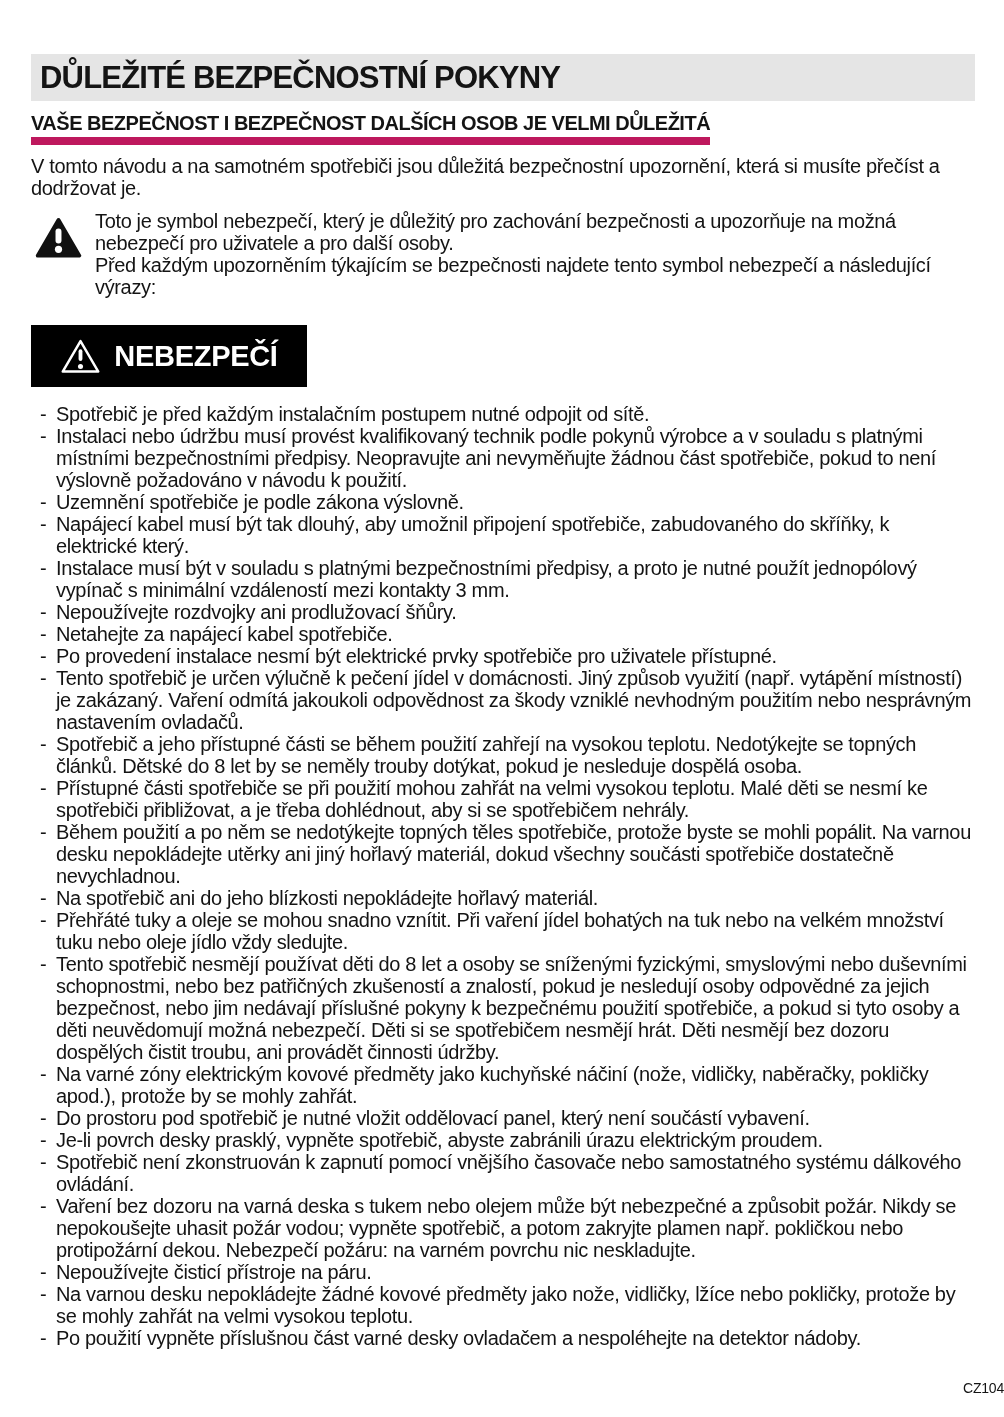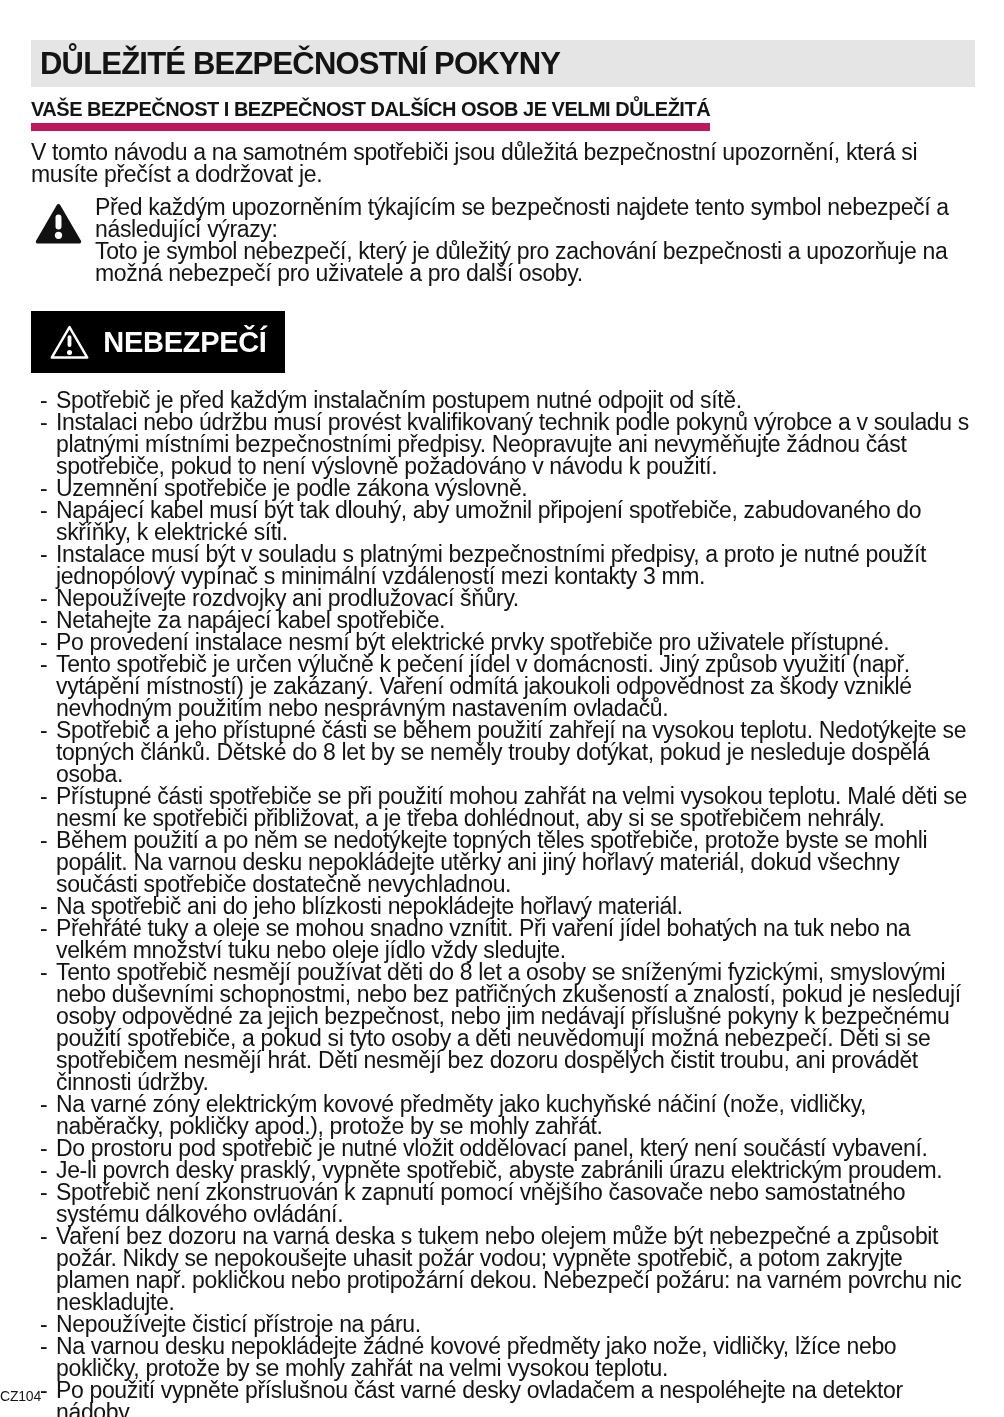--- a/index.html
+++ b/index.html
@@ -21,20 +21,21 @@
   }
 
   
   .title-bar {
     background: #e5e5e5;
     height: 47px;
     display: flex;
     align-items: center;
     padding-left: 9px;
     margin-bottom: 11px;
+    margin-top: 14px;
   }
   .title-bar .title-text {
     font-size: 31px;
     font-weight: bold;
     letter-spacing: -0.8px;
     white-space: nowrap;
   }
 
   
   .section-heading {
@@ -45,21 +46,21 @@
     font-size: 20px;
     font-weight: bold;
     letter-spacing: -0.5px;
     border-bottom: 8px solid #be185d;
     padding-bottom: 2px;
     white-space: nowrap;
   }
 
   
   .body-text {
-    font-size: 23px;
+    font-size: 20px;
     line-height: 22px;
     letter-spacing: -0.35px;
   }
   p { margin: 0; }
 
   .lead { margin-bottom: 11px; }
 
   
   .symbol-row {
     display: flex;
@@ -78,21 +79,21 @@
   }
 
   
   .signal-words { margin-top: 27px; }
   .signal-row {
     display: flex;
     align-items: flex-start;
     margin-bottom: 16px;
   }
   .signal-box {
-    width: 254px;
+    width: 276px;
     height: 62px;
     background: #000000;
     color: #ffffff;
     display: flex;
     align-items: center;
     justify-content: center;
     gap: 13px;
     flex: none;
   }
   .signal-box svg {
@@ -129,24 +130,24 @@
     width: 25px;
     flex: none;
     padding-left: 9px;
     box-sizing: border-box;
   }
   .inst-item .inst-text { flex: 1; }
 
   
   .page-footer {
     position: absolute;
-    bottom: 13px;
+    bottom: 21px;
     left: 0;
     right: 0;
-    text-align: left;
+    text-align: right;
     font-size: 14px;
     letter-spacing: -0.2px;
   }
 </style>
 </head>
 <body>
 
 <div class="content">
 
   <div class="title-bar">
@@ -159,22 +160,22 @@
 
   <p class="body-text lead">V tomto návodu a na samotném spotřebiči jsou důležitá bezpečnostní upozornění, která si musíte přečíst a dodržovat je.</p>
 
   <div class="symbol-row">
     <svg class="hazard-icon" viewBox="0 0 60 54" aria-hidden="true">
       <path d="M30 4 L56.5 49.5 L3.5 49.5 Z" fill="#111111" stroke="#111111" stroke-width="5" stroke-linejoin="round"></path>
       <rect x="26.2" y="15" width="7.6" height="19" rx="3.8" fill="#ffffff"></rect>
       <circle cx="30" cy="41.5" r="4.6" fill="#ffffff"></circle>
     </svg>
     <div class="symbol-texts">
+      <p class="body-text">Toto je symbol nebezpečí, který je důležitý pro zachování bezpečnosti a upozorňuje na možná nebezpečí pro uživatele a pro další osoby.</p>
       <p class="body-text">Před každým upozorněním týkajícím se bezpečnosti najdete tento symbol nebezpečí a následující výrazy:</p>
-      <p class="body-text">Toto je symbol nebezpečí, který je důležitý pro zachování bezpečnosti a upozorňuje na možná nebezpečí pro uživatele a pro další osoby.</p>
     </div>
   </div>
 
   <div class="signal-words">
 
       <div class="signal-row">
         <div class="signal-box">
           <svg viewBox="0 0 60 54" aria-hidden="true">
             <path d="M30 4.5 L56 49 L4 49 Z" fill="none" stroke="#ffffff" stroke-width="3.6" stroke-linejoin="round"></path>
             <rect x="27.2" y="16.5" width="5.6" height="17" rx="2.8" fill="#ffffff"></rect>
@@ -199,21 +200,21 @@
         <span class="inst-text">Instalaci nebo údržbu musí provést kvalifikovaný technik podle pokynů výrobce a v souladu s platnými místními bezpečnostními předpisy. Neopravujte ani nevyměňujte žádnou část spotřebiče, pokud to není výslovně požadováno v návodu k použití.</span>
       </div>
 
       <div class="inst-item body-text">
         <span class="bullet">-</span>
         <span class="inst-text">Uzemnění spotřebiče je podle zákona výslovně.</span>
       </div>
 
       <div class="inst-item body-text">
         <span class="bullet">-</span>
-        <span class="inst-text">Napájecí kabel musí být tak dlouhý, aby umožnil připojení spotřebiče, zabudovaného do skříňky, k elektrické síti.</span>
+        <span class="inst-text">Napájecí kabel musí být tak dlouhý, aby umožnil připojení spotřebiče, zabudovaného do skříňky, k elektrické který.</span>
       </div>
 
       <div class="inst-item body-text">
         <span class="bullet">-</span>
         <span class="inst-text">Instalace musí být v souladu s platnými bezpečnostními předpisy, a proto je nutné použít jednopólový vypínač s minimální vzdáleností mezi kontakty 3 mm.</span>
       </div>
 
       <div class="inst-item body-text">
         <span class="bullet">-</span>
         <span class="inst-text">Nepoužívejte rozdvojky ani prodlužovací šňůry.</span>

